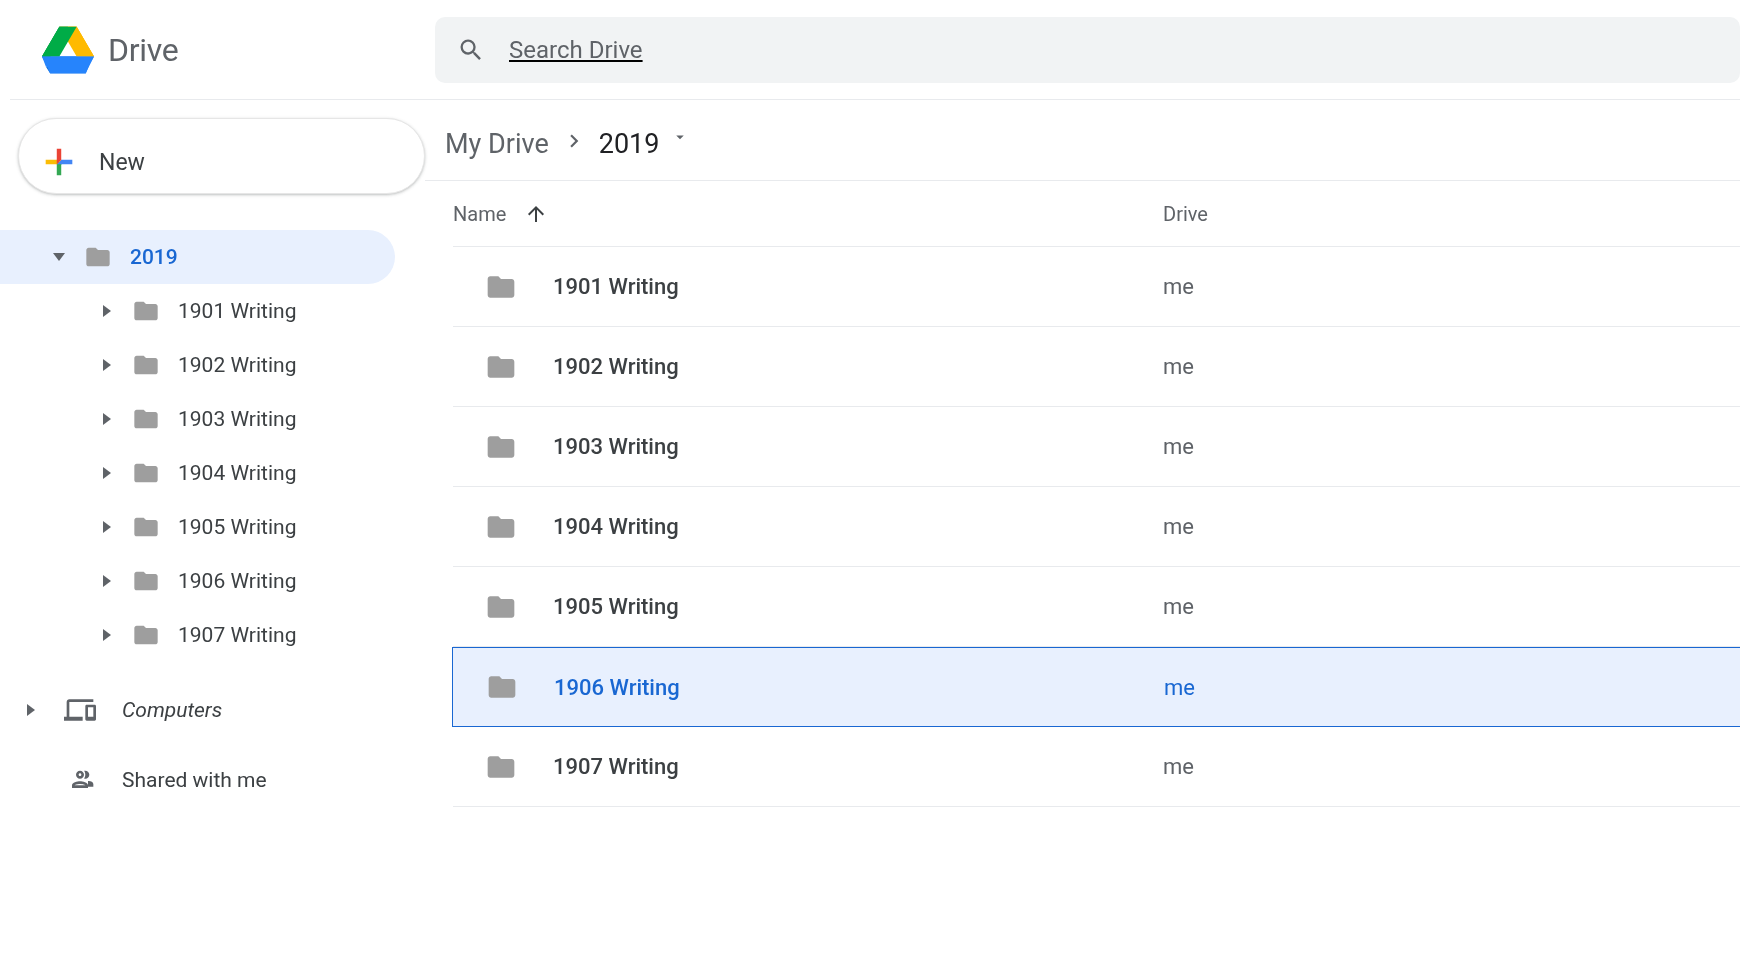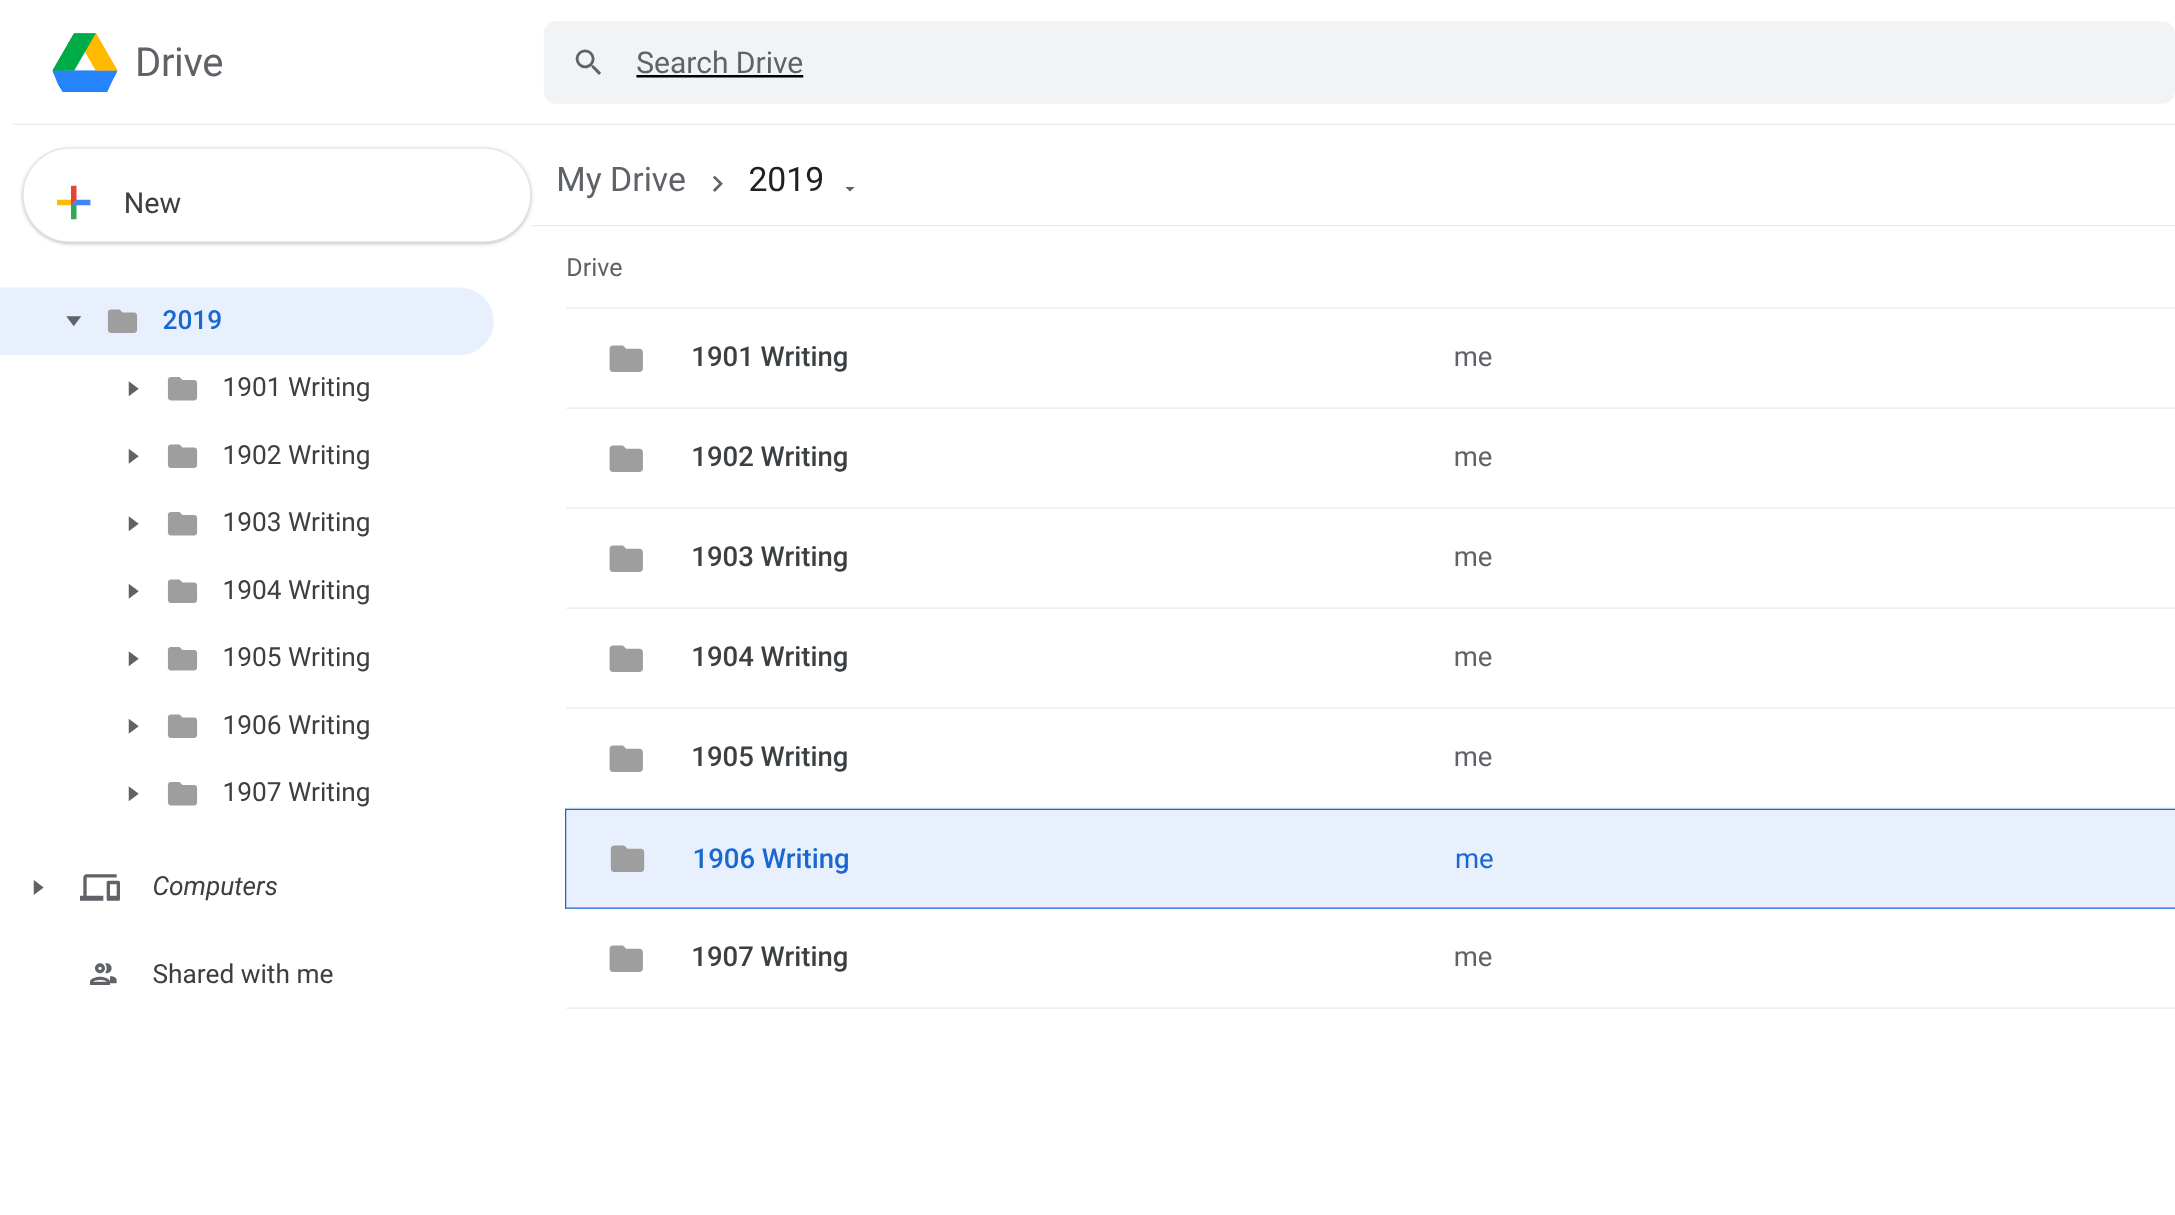--- a/index.html
+++ b/index.html
@@ -29,21 +29,21 @@
 .tree-item.active .tree-label { color: #1967d2; font-weight: 500; }
 .tree-item.child { padding-left: 100px; }
 .tree-label { font-size: 21px; color: #3c4043; }
 .tree-caret { width: 14px; height: 14px; display: flex; align-items: center; justify-content: center;}
 .folder-ic { width: 32px; height: 28px; fill: #9e9e9e; flex-shrink:0;}
 
 .nav-item { display: flex; align-items: center; height: 60px; gap: 26px; padding-left: 24px; cursor: pointer; margin-top: 10px;}
 .nav-label { font-size: 21px; color: #3c4043; }
 
 
-.breadcrumb { display: flex; align-items: flex-end; gap: 12px; padding: 14px 16px 20px 20px; border-bottom: 1px solid #e8eaed; margin-left: 0;}
+.breadcrumb { display: flex; align-items: flex-start; gap: 12px; padding: 14px 16px 20px 20px; border-bottom: 1px solid #e8eaed; margin-left: 0;}
 .crumb { font-size: 27px; color: #5f6368; }
 .crumb.current { color: #202124; }
 .crumb-sep { color: #9aa0a6; }
 .crumb-drop { fill:#5f6368;}
 
 
 .thead { display: flex; align-items: center; height: 66px; border-bottom: 1px solid #e8eaed; margin-left: 28px;}
 .col-name-h { width: 710px; font-size: 20px; color: #5f6368; display: flex; align-items: center; gap: 18px; }
 .col-owner-h { font-size: 20px; color: #5f6368; }
 .rows { margin-left: 28px; }
@@ -185,20 +185,26 @@
       <svg class="crumb-sep" width="26" height="26" viewBox="0 0 24 24" fill="#5f6368">
           <path d="M10 6L8.59 7.41 13.17 12l-4.58 4.59L10 18l6-6z"></path>
         </svg>
       <span class="crumb current">2019</span>
       <svg class="crumb-drop" width="18" height="18" viewBox="0 0 24 24">
           <path d="M7 10l5 5 5-5z"></path>
         </svg>
     </div>
 
     <div class="thead">
+      <div class="col-name-h">
+        <span>Name</span>
+        <svg width="24" height="24" viewBox="0 0 24 24" fill="#3c4043">
+            <path d="M4 12l1.41 1.41L11 7.83V20h2V7.83l5.58 5.59L20 12l-8-8-8 8z"></path>
+          </svg>
+      </div>
       <div class="col-owner-h">
         <span>Drive</span>
       </div>
     </div>
 
     <div class="rows" id="file-rows">
         <div class="row">
     <div class="cell-name">
       <svg class="folder-ic" viewBox="0 0 24 24" style="width:36px;height:32px;">
               <path d="M10 4H4c-1.1 0-2 .9-2 2v12c0 1.1.9 2 2 2h16c1.1 0 2-.9 2-2V8c0-1.1-.9-2-2-2h-8l-2-2z"></path>

